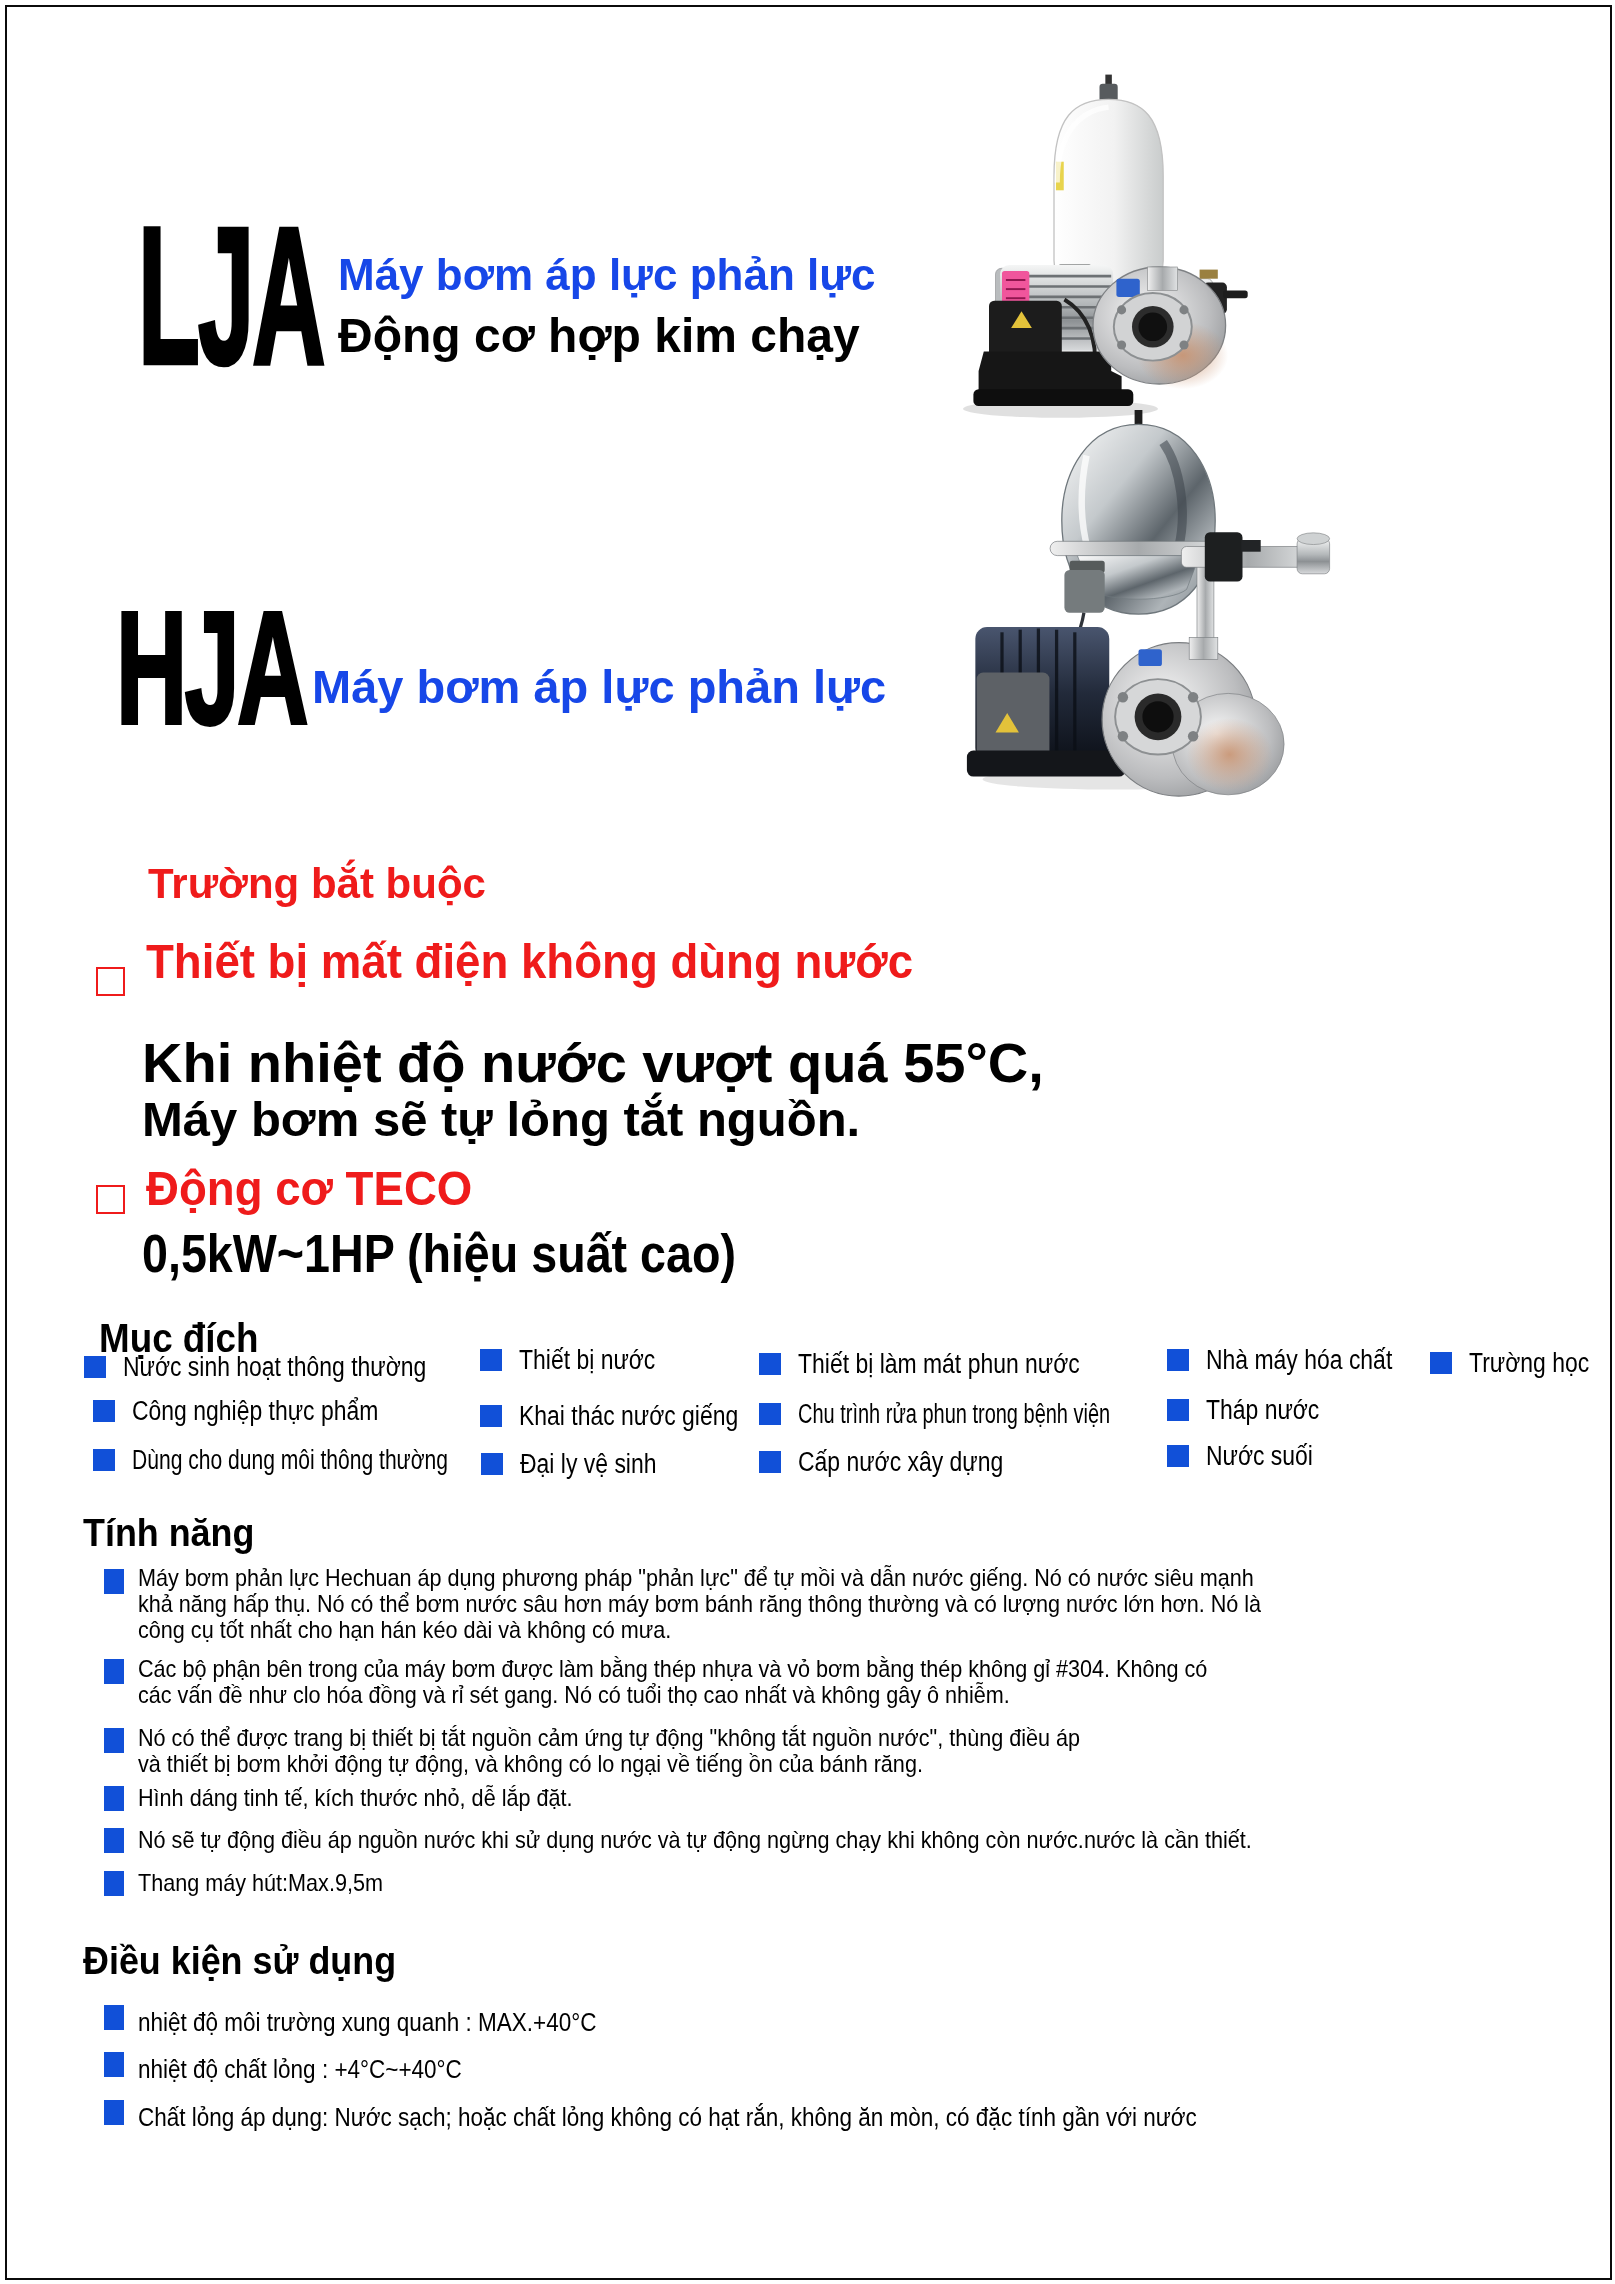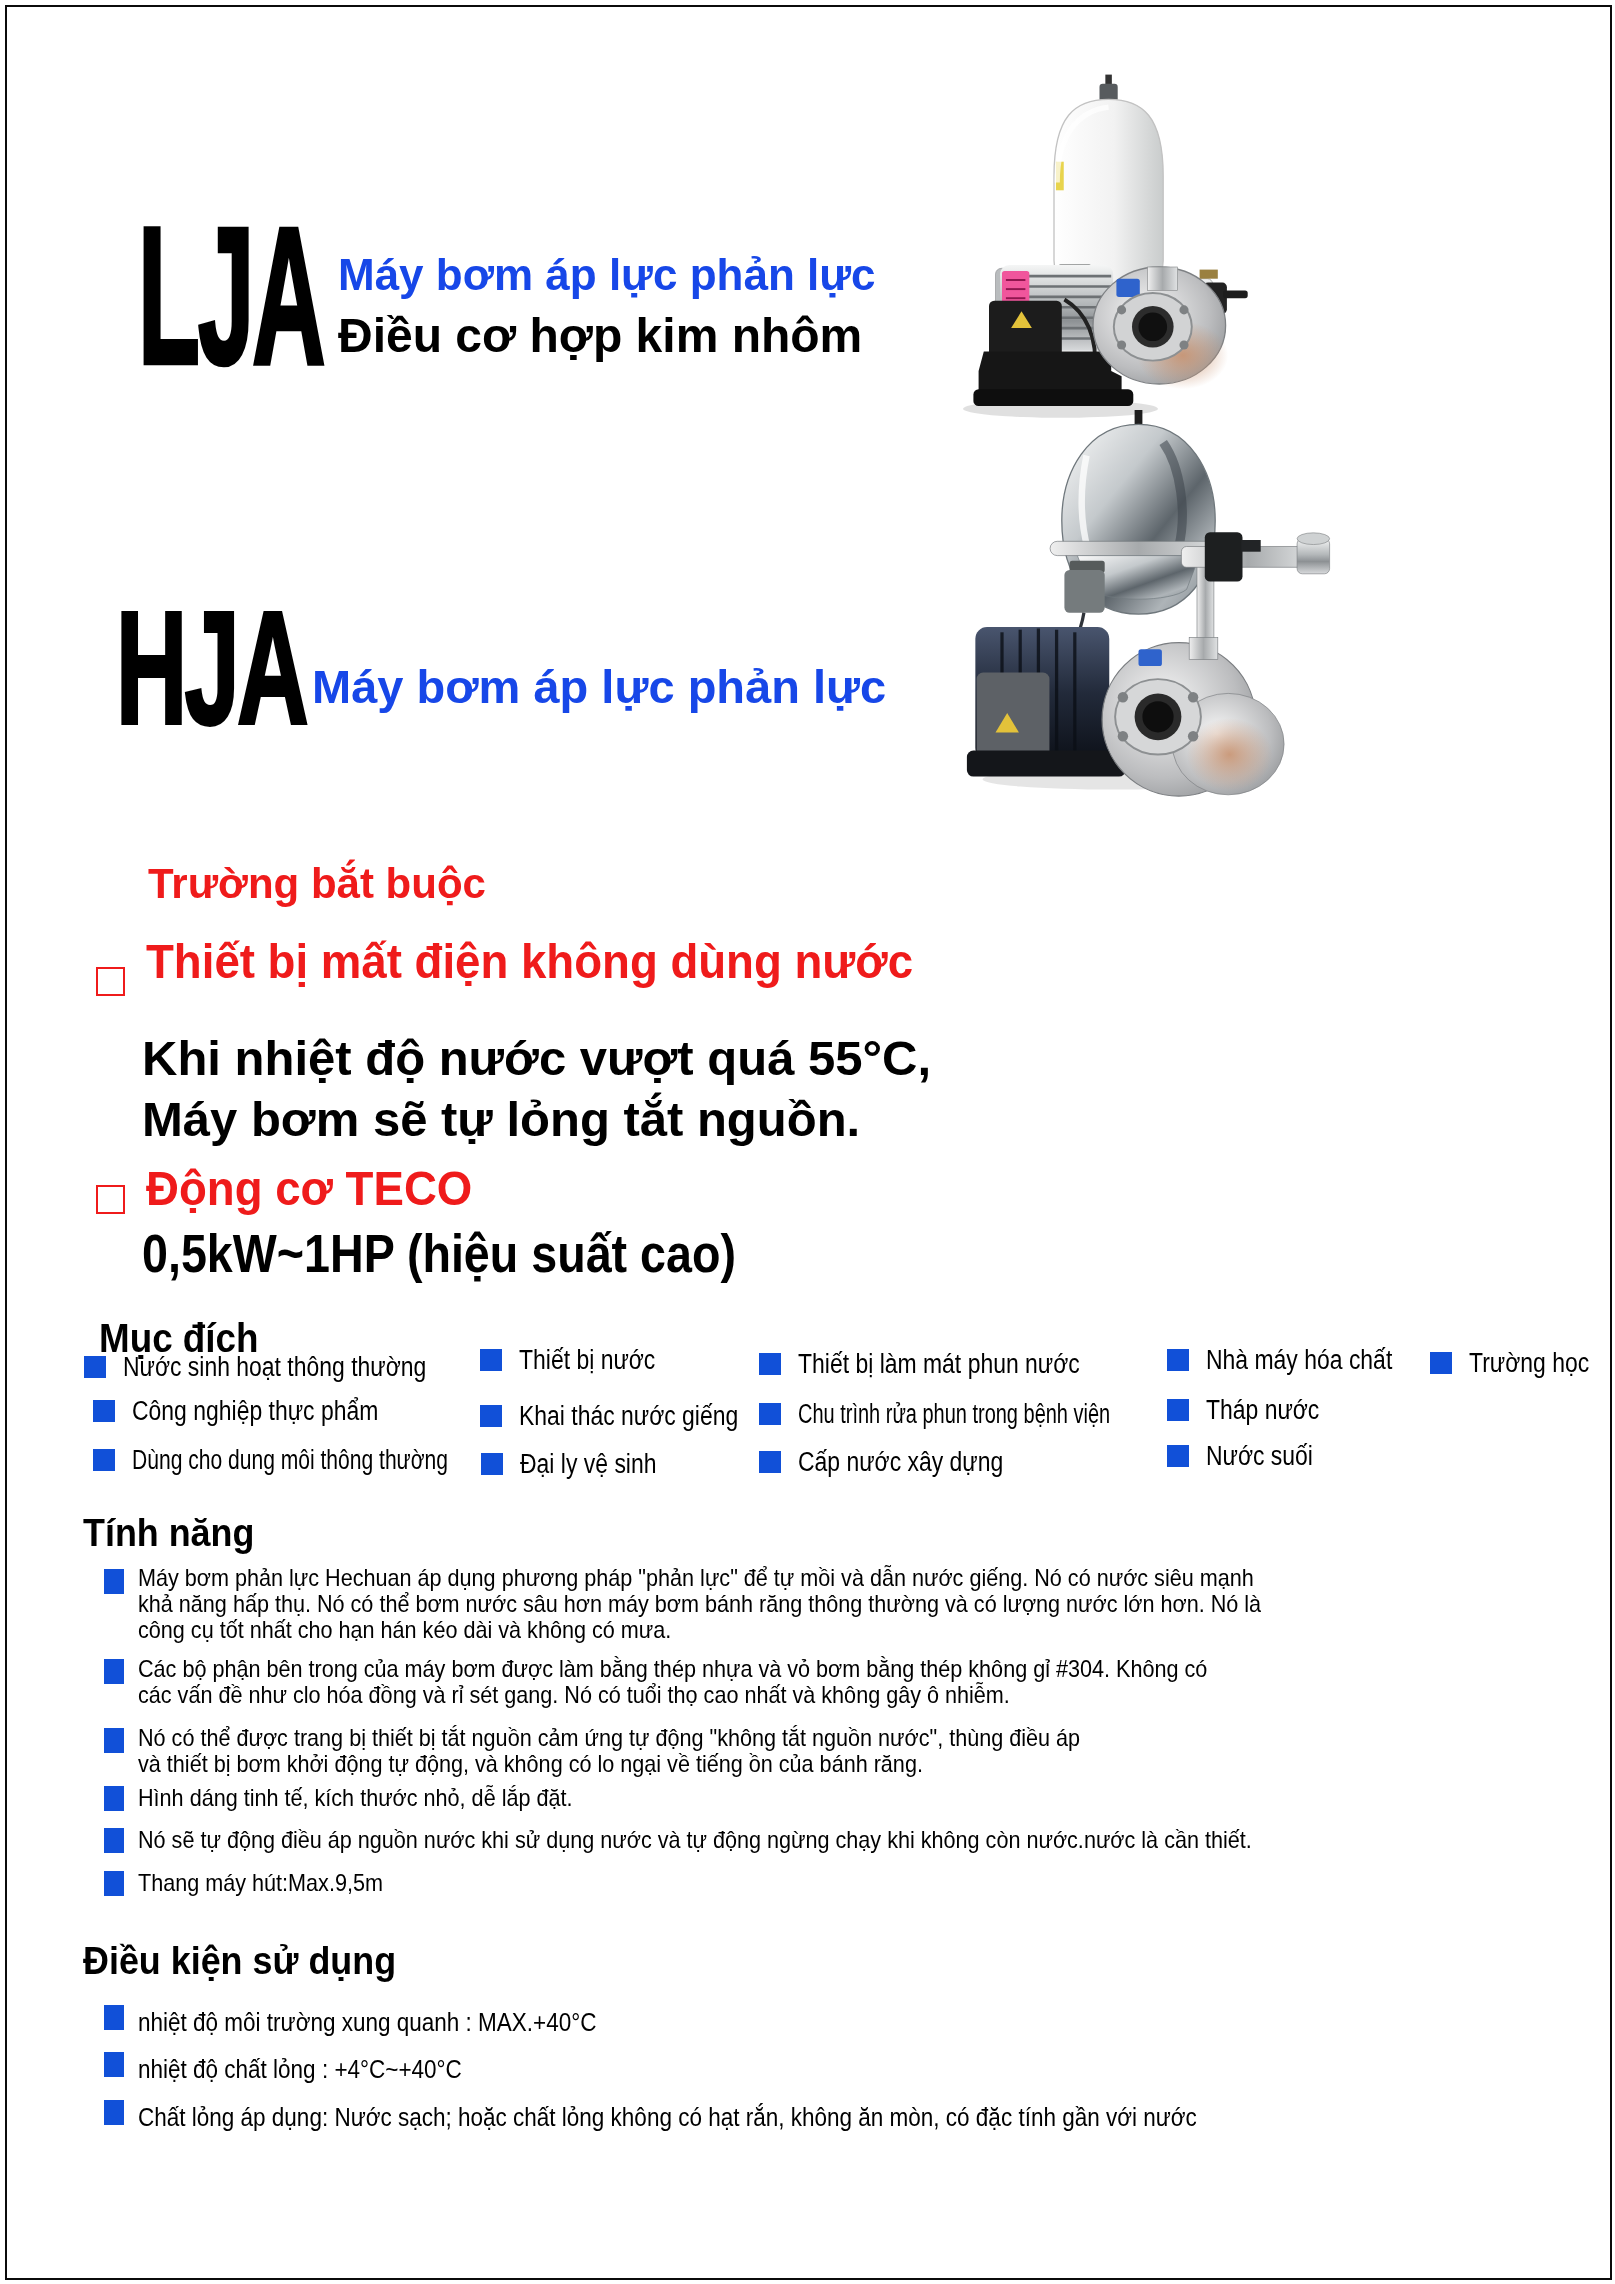--- a/index.html
+++ b/index.html
@@ -69,21 +69,21 @@
     transform-origin:left top;transform:scaleX(0.9);
   }
 </style>
 </head>
 <body style="--blue: #1747e8; --sq-blue: #1150d8; --red: #ef1b1b;">
 
 <div class="abs frame"></div>
 
 <div class="abs big-code code-lja">LJA</div>
 <div class="abs sub-blue" style="left:338px;top:250px;font-size:44px;">Máy bơm áp lực phản lực</div>
-<div class="abs sub-black" style="left:338px;top:308px;font-size:48px;">Điều cơ hợp kim nhôm</div>
+<div class="abs sub-black" style="left:338px;top:308px;font-size:48px;">Động cơ hợp kim chạy</div>
 
 <div class="abs big-code code-hja">HJA</div>
 <div class="abs sub-blue" style="left:312px;top:659px;font-size:47px;">Máy bơm áp lực phản lực</div>
 
 <svg class="abs" style="left:924px;top:65px;" width="481" height="755" viewBox="0 0 740 1160">
   <defs>
     <linearGradient id="gTank" x1="0" y1="0" x2="1" y2="0">
       <stop offset="0" stop-color="#ffffff"></stop>
         <stop offset="0.55" stop-color="#f2f2f2"></stop>
         <stop offset="1" stop-color="#c9cccc"></stop>
@@ -232,21 +232,21 @@
       <circle cx="414" cy="1032" r="8" fill="#7e8183"></circle>
     <circle cx="360" cy="1002" r="36" fill="#2a2a2a"></circle>
     <circle cx="360" cy="1002" r="24" fill="#0e0e0e"></circle>
   </g>
 </svg>
 
 <div class="abs red-note" style="left:148px;top:860px;font-size:42px;">Trường bắt buộc</div>
 
 <div class="abs red-box" style="left:96px;top:967px;"></div>
 <div class="abs callout-title" style="left:146px;top:934px;font-size:48px;">Thiết bị mất điện không dùng nước</div>
-<div class="abs callout-body" style="left:142px;top:1030px;font-size:49px;">Khi nhiệt độ nước vượt quá 55°C,</div>
+<div class="abs callout-body" style="left:142px;top:1030px;font-size:56px;">Khi nhiệt độ nước vượt quá 55°C,</div>
 <div class="abs callout-body" style="left:142px;top:1091px;font-size:49px;">Máy bơm sẽ tự lỏng tắt nguồn.</div>
 
 <div class="abs red-box" style="left:96px;top:1185px;"></div>
 <div class="abs callout-title" style="left:146px;top:1161px;font-size:48px;">Động cơ TECO</div>
 <div class="abs callout-body" style="left:142px;top:1223px;font-size:53px;transform:scaleX(0.88);">0,5kW~1HP (hiệu suất cao)</div>
 
 <div class="abs section-h" style="left:99px;top:1316px;font-size:40px;">Mục đích</div>
 
 <div class="purpose-cell" style="left:84px;top:1356px;">
   <span class="psq"></span>

